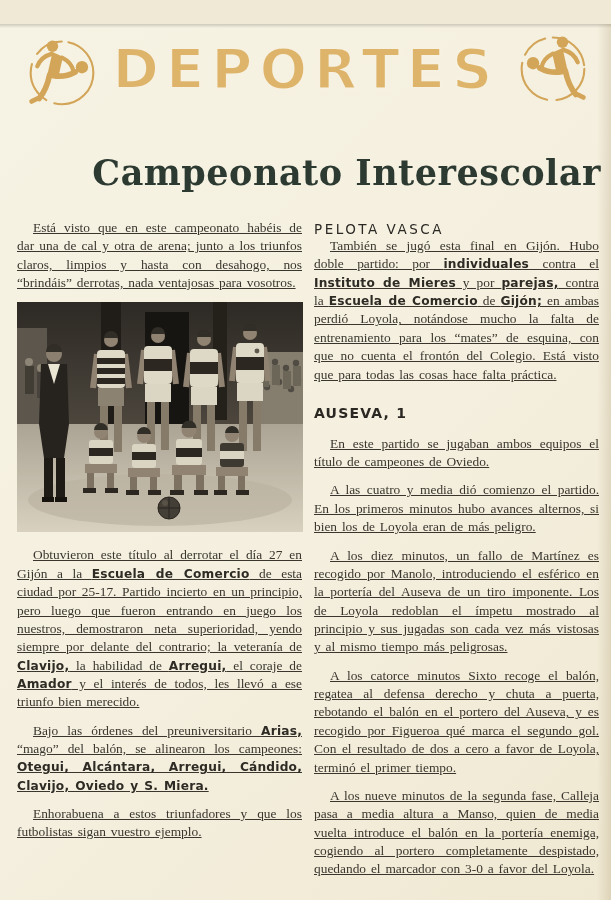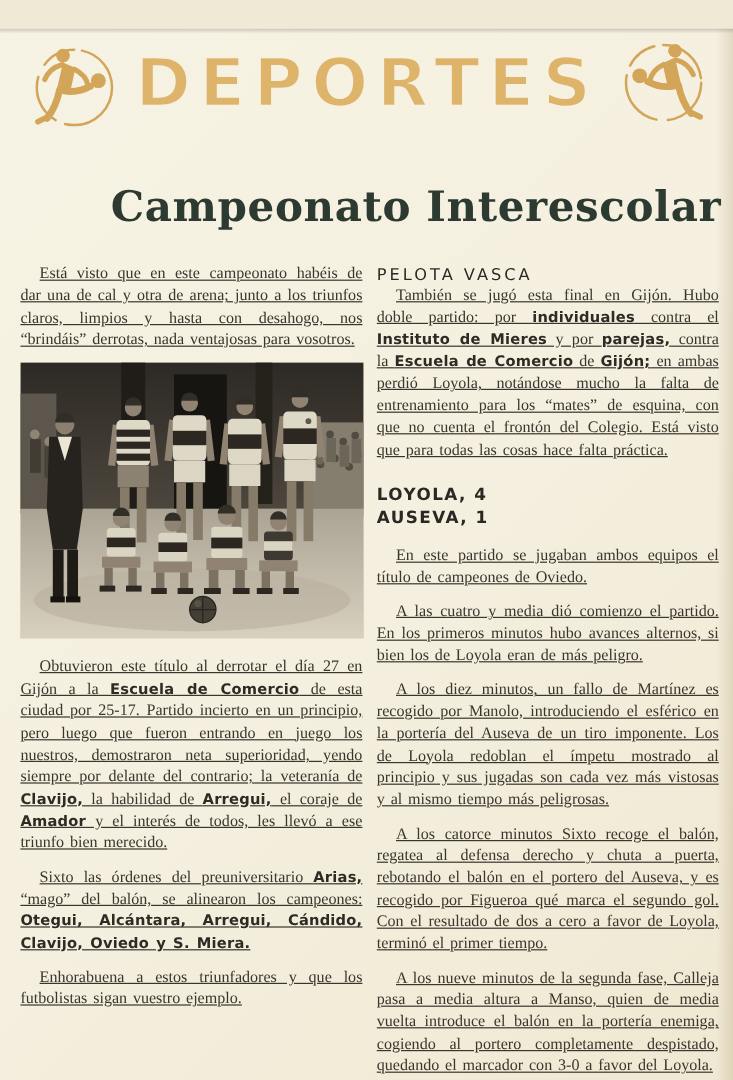--- a/index.html
+++ b/index.html
@@ -312,32 +312,31 @@
 
           <g>
             <circle cx="152" cy="206" r="11" fill="#413c34" stroke="#26221c" stroke-width="1"></circle>
             <path d="M141 206 h22 M152 195 v22" stroke="#26221c" stroke-width="1" fill="none"></path>
             <circle cx="148" cy="201" r="3" fill="#5c554a" opacity="0.8"></circle>
           </g>
         </svg>
       </figure>
 
       <p class="body"><span>Obtuvieron este título al derrotar el día 27 en Gijón a la </span><span class="b">Escuela de Comercio</span><span> de esta ciudad por 25-17. Partido incierto en un principio, pero luego que fueron entrando en juego los nuestros, demostraron neta superioridad, yendo siempre por delante del contrario; la veteranía de </span><span class="b">Clavijo,</span><span> la habilidad de </span><span class="b">Arregui,</span><span> el coraje de </span><span class="b">Amador</span><span> y el interés de todos, les llevó a ese triunfo bien merecido.</span></p>
-      <p class="body"><span>Sixto las órdenes del preuniversitario </span><span class="b">Arias,</span><span> “mago” del balón, se alinearon los campeones: </span><span class="b">Otegui, Alcántara, Arregui, Cándido, Clavijo, Oviedo y S. Miera.</span></p>
+      <p class="body"><span>Bajo las órdenes del preuniversitario </span><span class="b">Arias,</span><span> “mago” del balón, se alinearon los campeones: </span><span class="b">Otegui, Alcántara, Arregui, Cándido, Clavijo, Oviedo y S. Miera.</span></p>
       <p class="body"><span>Enhorabuena a estos triunfadores y que los futbolistas sigan vuestro ejemplo.</span></p>
     </section>
 
     <section class="col">
 
       <h3 class="sec first">PELOTA VASCA</h3>
 
       <p class="body right-first-gap"><span>También se jugó esta final en Gijón. Hubo doble partido: por </span><span class="b">individuales</span><span> contra el </span><span class="b">Instituto de Mieres</span><span> y por </span><span class="b">parejas,</span><span> contra la </span><span class="b">Escuela de Comercio</span><span> de </span><span class="b">Gijón;</span><span> en ambas perdió Loyola, notándose mucho la falta de entrenamiento para los “mates” de esquina, con que no cuenta el frontón del Colegio. Está visto que para todas las cosas hace falta práctica.</span></p>
 
       <div class="score">
-        <div>LOYOLA, 4</div>
         <div>AUSEVA, 1</div>
       </div>
 
       <p class="body"><span>En este partido se jugaban ambos equipos el título de campeones de Oviedo.</span></p>
       <p class="body"><span>A las cuatro y media dió comienzo el partido. En los primeros minutos hubo avances alternos, si bien los de Loyola eran de más peligro.</span></p>
       <p class="body"><span>A los diez minutos, un fallo de Martínez es recogido por Manolo, introduciendo el esférico en la portería del Auseva de un tiro imponente. Los de Loyola redoblan el ímpetu mostrado al principio y sus jugadas son cada vez más vistosas y al mismo tiempo más peligrosas.</span></p>
       <p class="body"><span>A los catorce minutos Sixto recoge el balón, regatea al defensa derecho y chuta a puerta, rebotando el balón en el portero del Auseva, y es recogido por Figueroa qué marca el segundo gol. Con el resultado de dos a cero a favor de Loyola, terminó el primer tiempo.</span></p>
       <p class="body"><span>A los nueve minutos de la segunda fase, Calleja pasa a media altura a Manso, quien de media vuelta introduce el balón en la portería enemiga, cogiendo al portero completamente despistado, quedando el marcador con 3-0 a favor del Loyola.</span></p>
     </section>
 

